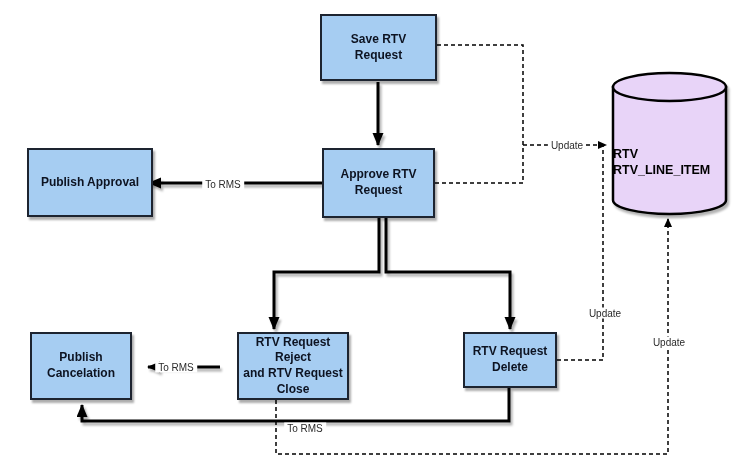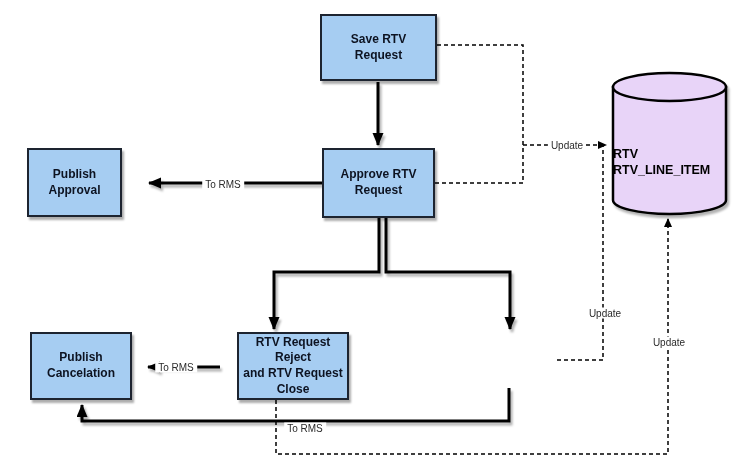--- a/index.html
+++ b/index.html
@@ -18,21 +18,21 @@
     border:2px solid #1d2430;
     box-shadow:2px 3px 2px rgba(0,0,0,0.32);
     display:flex;align-items:center;justify-content:center;
     text-align:center;
     font-weight:bold;font-size:12px;line-height:1.3;
     color:#0d1321;
     white-space:pre-line;
   }
   #n-save       {left:320px;top:14px; width:117px;height:67px;}
   #n-approve    {left:322px;top:148px;width:113px;height:70px;}
-  #n-pub-approve{left:27px; top:148px;width:95px;height:69px;}
+  #n-pub-approve{left:27px; top:148px;width:126px;height:69px;}
   #n-pub-cancel {left:30px; top:332px;width:102px;height:68px;}
   #n-reject     {left:220px;top:332px;width:112px;height:68px;margin-left:17px;}
   #n-delete     {left:463px;top:332px;width:94px; height:56px;}
   .cyl-label{
     position:absolute;left:613px;top:146px;width:114px;
     text-align:left;font-weight:bold;font-size:12.5px;line-height:1.3;
     color:#000;white-space:pre-line;
   }
   .edge-label{
     position:absolute;
@@ -92,20 +92,22 @@
 
   <div class="node" id="n-save">Save RTV
 Request</div>
   <div class="node" id="n-approve">Approve RTV
 Request</div>
   <div class="node" id="n-pub-approve">Publish Approval</div>
   <div class="node" id="n-pub-cancel">Publish Cancelation</div>
   <div class="node" id="n-reject">RTV Request Reject
 and RTV Request
 Close</div>
+  <div class="node" id="n-delete">RTV Request
+Delete</div>
 
   <div class="cyl-label">RTV
 RTV_LINE_ITEM</div>
 
   <span class="edge-label" id="l-torms-approve">To RMS</span>
   <span class="edge-label" id="l-torms-reject">To RMS</span>
   <span class="edge-label" id="l-torms-delete">To RMS</span>
   <span class="edge-label" id="l-update-top">Update</span>
   <span class="edge-label" id="l-update-mid">Update</span>
   <span class="edge-label" id="l-update-right">Update</span>

